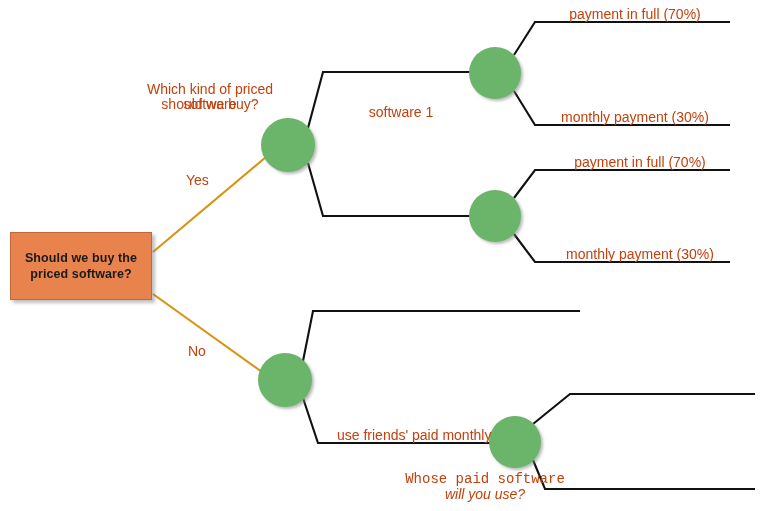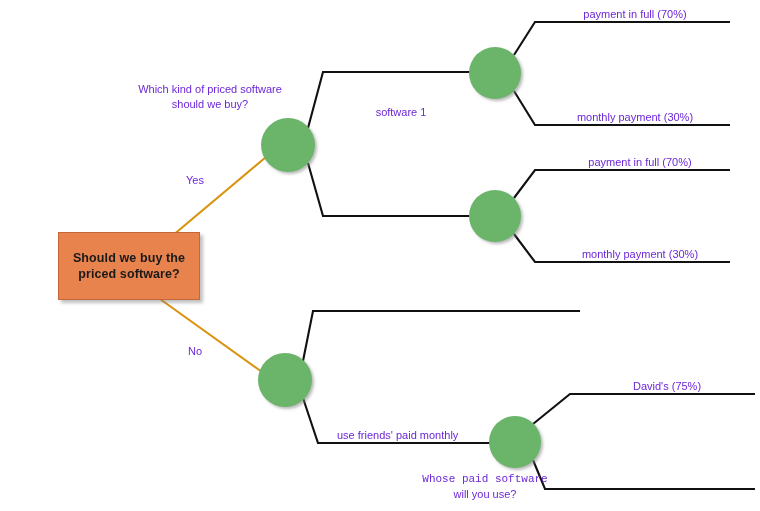--- a/index.html
+++ b/index.html
@@ -30,33 +30,32 @@
     box-shadow: 3px 3px 3px rgba(120,120,120,0.45);
     display: flex;
     align-items: center;
     justify-content: center;
     text-align: center;
     color: #1a1a1a;
     font-weight: bold;
     font-size: 12.5px;
     line-height: 16px;
     letter-spacing: 0.1px;
-    margin-left: 48px;
   }
   .node-root .root-line { display: block; }
   .node-circle {
     position: absolute;
     border-radius: 50%;
     background: #6ab56a;
     box-shadow: 2px 2px 3px rgba(130,130,130,0.55);
   }
   .lbl {
     position: absolute;
-    color: #6d28d9;
-    font-size: 11px;
+    color: #c2410c;
+    font-size: 14px;
     line-height: 15px;
     white-space: nowrap;
   }
   .lbl.center { text-align: center; }
   .lbl-2line { white-space: normal; }
 </style>
 </head>
 <body>
 
 <div id="canvas">
@@ -96,24 +95,23 @@
   <div class="node-circle" style="left:489px; top:416px; width:52px; height:52px;"></div>
 
   <div class="lbl" style="left:186px; top:173px;">Yes</div>
   <div class="lbl" style="left:188px; top:344px;">No</div>
 
   <div class="lbl center lbl-2line" style="left:125px; top:82px; width:170px;">Which kind of priced software</div>
   <div class="lbl center lbl-2line" style="left:125px; top:97px; width:170px;">should we buy?</div>
 
 
   <div class="lbl center lbl-2line" style="left:395px; top:472px; width:180px;font-family:Liberation Mono, monospace;">Whose paid software</div>
-  <div class="lbl center lbl-2line" style="left:395px; top:487px; width:180px;">will you use?</div>
+  <div class="lbl center lbl-2line" style="left:395px; top:487px; width:180px;font-style:italic;">will you use?</div>
 
   <div class="lbl center" style="left:336px; top:57px; width:130px;margin-top:48px;">software 1</div>
   <div class="lbl" style="left:337px; top:428px;">use friends' paid monthly</div>
 
   <div class="lbl center" style="left:540px; top:7px; width:190px;">payment in full (70%)</div>
   <div class="lbl center" style="left:540px; top:110px; width:190px;">monthly payment (30%)</div>
   <div class="lbl center" style="left:545px; top:155px; width:190px;">payment in full (70%)</div>
   <div class="lbl center" style="left:545px; top:247px; width:190px;">monthly payment (30%)</div>
-  <div class="lbl center" style="left:592px; top:379px; width:150px;">David's (75%)</div>
 
 </div>
 
 </body></html>

